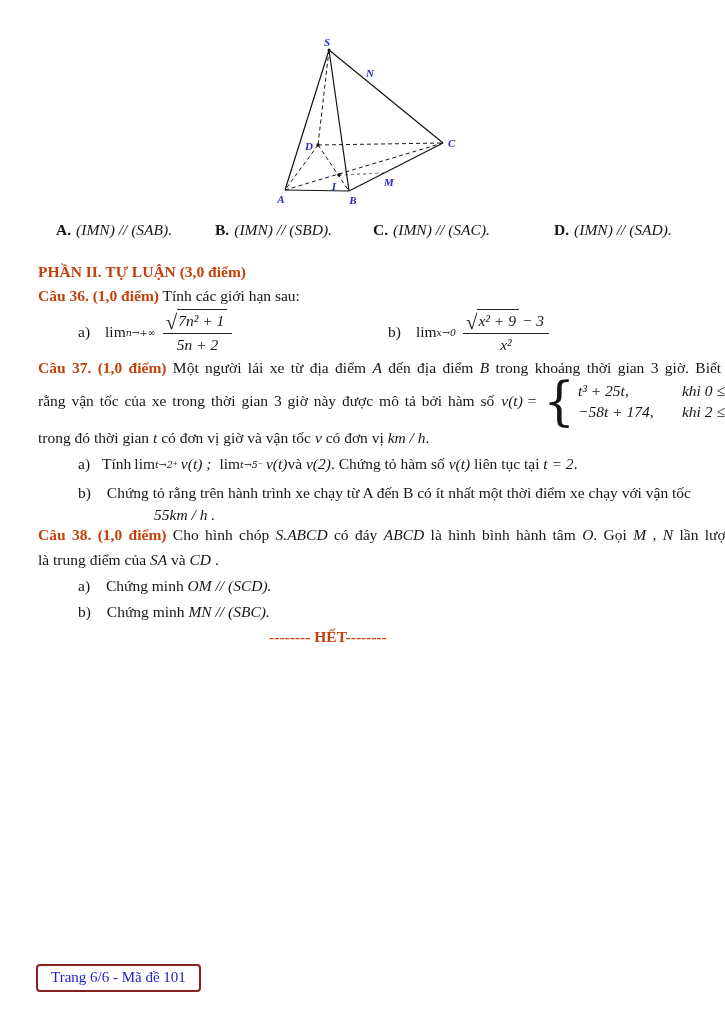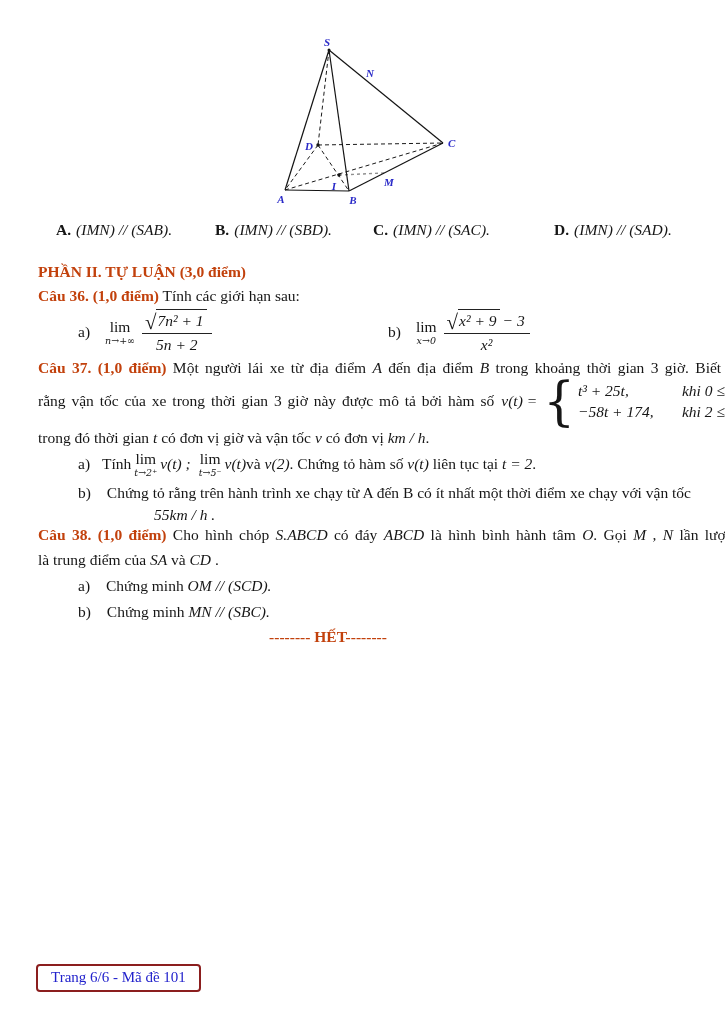--- a/index.html
+++ b/index.html
@@ -10,21 +10,21 @@
     font-size:15.5px;overflow:hidden;margin:0 auto;
   }
   .abs{position:absolute;white-space:nowrap;}
   .row{display:flex;align-items:center;}
   .it{font-style:italic;}
   .mi{font-style:italic;}
   .blue{color:#c2410c;}
   .bold{font-weight:bold;}
   .opt b{margin-right:5px;}
   
-  .lim{display:inline-flex;flex-direction:column;align-items:center;line-height:1;margin:0 3px;vertical-align:middle;}
+  .lim{display:inline-flex;flex-direction:row;align-items:center;line-height:1;margin:0 3px;vertical-align:middle;}
   .lim .op{font-style:normal;}
   .lim .sub{font-size:9.5px;font-style:italic;margin-top:2px;font-family:"DejaVu Serif",serif;}
   
   .frac{display:inline-flex;flex-direction:column;align-items:center;margin:0 4px;line-height:1.3;}
   .frac .num{border-bottom:1.2px solid #222;padding:0 5px 1px 3px;display:inline-flex;align-items:flex-end;}
   .frac .den{padding-top:1px;}
   .rsign{font-size:1.35em;line-height:0.85;font-style:normal;}
   .rbody{border-top:1.2px solid #222;padding:1px 3px 0 1px;}
   
   .cases{display:inline-flex;align-items:center;margin-left:4px;}

